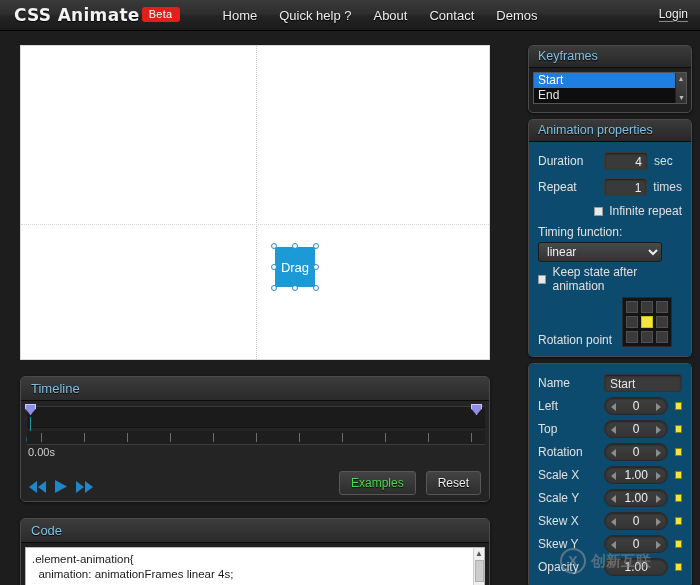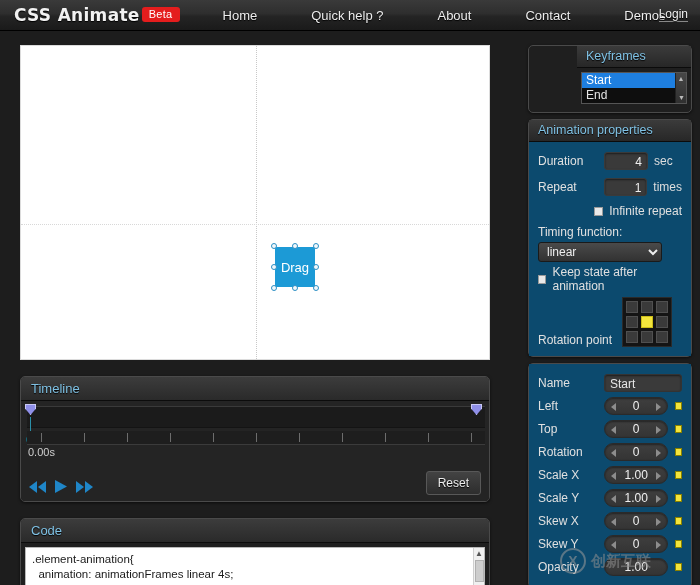--- a/index.html
+++ b/index.html
@@ -24,21 +24,21 @@
     letter-spacing: .3px;
     text-shadow: 0 1px 1px #000;
   }
   #beta {
     display: inline-block; margin-left: 2px; padding: 1px 7px 2px;
     background: #e41d1d; border-radius: 3px;
     font-family: "Liberation Sans", sans-serif;
     font-weight: normal; font-size: 11px; color: #fff;
     text-shadow: none; vertical-align: 3px;
   }
-  #navlinks { display: flex; align-items: center; margin-left: 32px; gap: 32px; }
+  #navlinks { display: flex; align-items: center; margin-left: 32px; }
   .navlink {
     color: #ededed; font-size: 13px; text-decoration: none;
     padding: 4px 11px; cursor: pointer; white-space: nowrap;
     text-shadow: 0 1px 1px #000;
   }
   #login {
     position: absolute; right: 12px; top: 7px;
     color: #f0f0f0; font-size: 12px; cursor: pointer;
     border-bottom: 1px solid #888;
     text-shadow: 0 1px 1px #000;
@@ -348,40 +348,41 @@
       <svg class="tctl" width="12" height="13" viewBox="0 0 12 13">
         <polygon points="0,0 12,6.5 0,13" fill="#1f86c8"></polygon>
       </svg>
       <svg class="tctl" width="17" height="12" viewBox="0 0 17 12">
         <polygon points="0,0 8,6 0,12" fill="#1f86c8"></polygon>
         <polygon points="9,0 17,6 9,12" fill="#1f86c8"></polygon>
       </svg>
     </div>
 
     <div id="tl-buttons">
+      <div class="tl-btn" id="btn-examples">Examples</div>
       <div class="tl-btn" id="btn-reset">Reset</div>
     </div>
   </div>
 </div>
 
 <div id="code-panel" class="panel">
   <div class="panel-head">Code</div>
   <div id="code-body">
     <div id="code-text">.element-animation{
   animation: animationFrames linear 4s;</div>
     <div id="code-scroll">
       <div id="code-scroll-up">▲</div>
       <div id="code-scroll-thumb"></div>
     </div>
   </div>
 </div>
 
 <div id="sidebar">
 
-  <div class="sb-panel panel" style="padding-bottom:4px;padding-left:48px;">
+  <div class="sb-panel panel" style="padding-bottom:4px;">
     <div class="sb-head">Keyframes</div>
     <div id="kf-list">
       <div class="kf-item sel">Start</div>
       <div class="kf-item">End</div>
       <div id="kf-scroll">
         <div class="kf-arrow">▲</div>
         <div class="kf-arrow" style="position:absolute;bottom:0;width:11px;">▼</div>
       </div>
     </div>
   </div>

